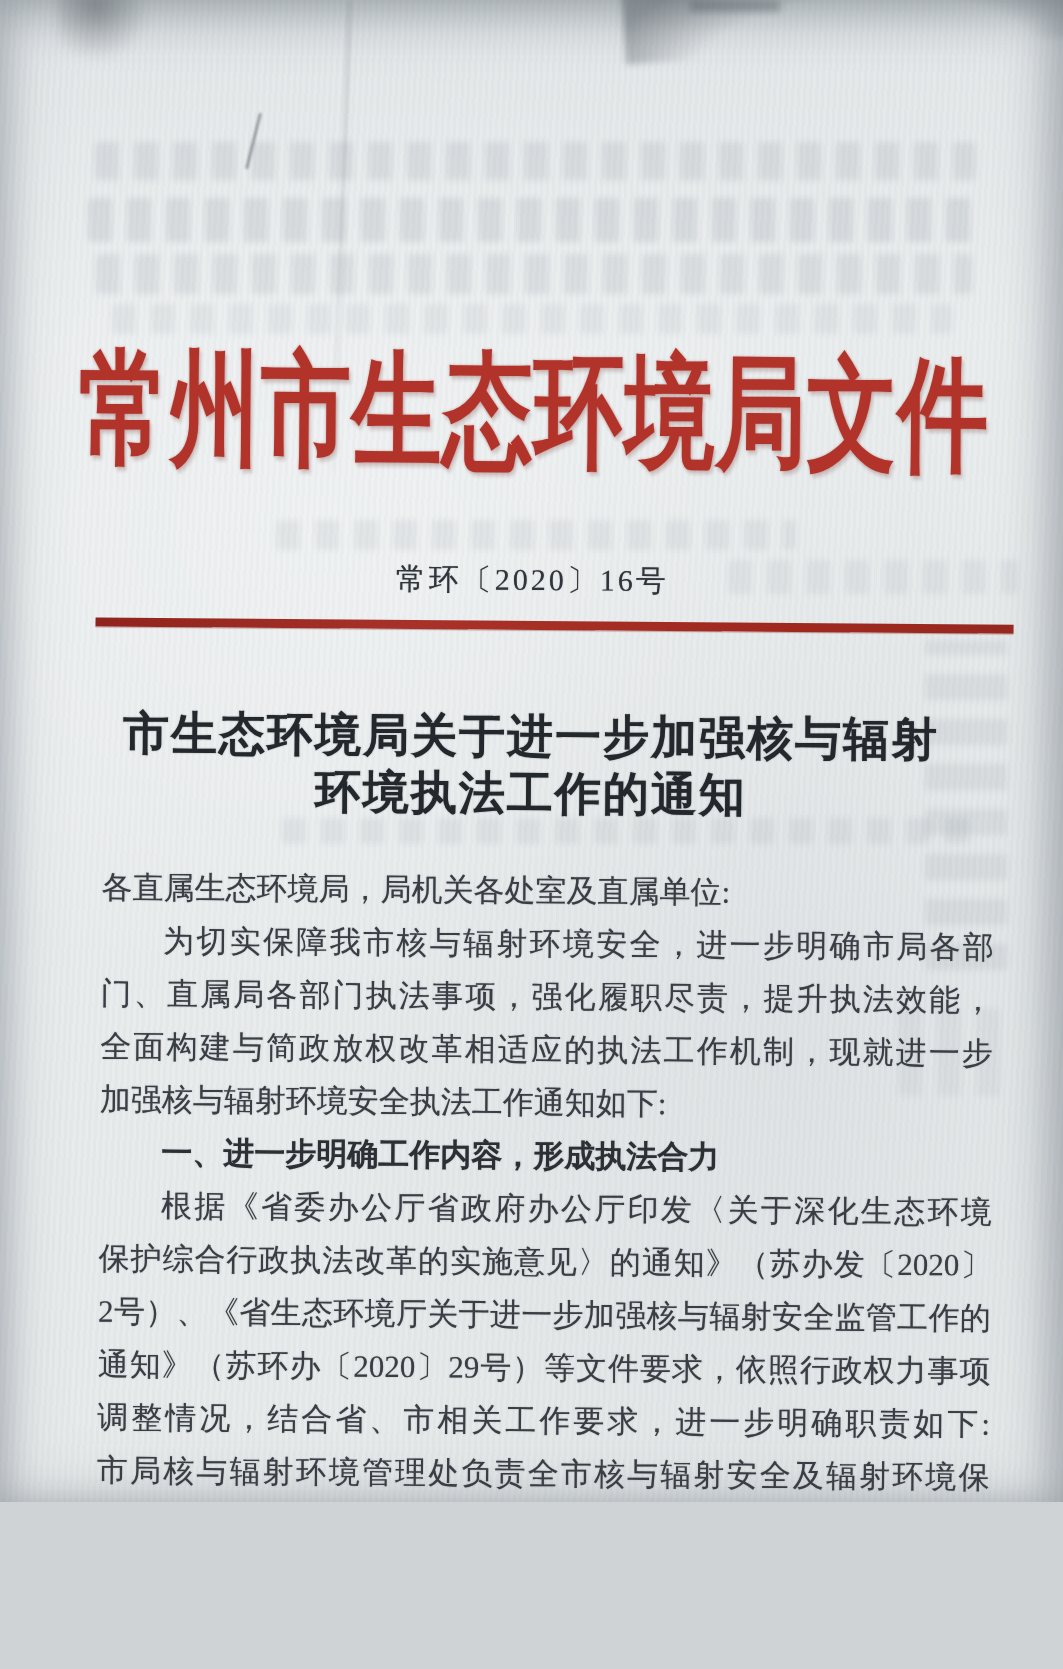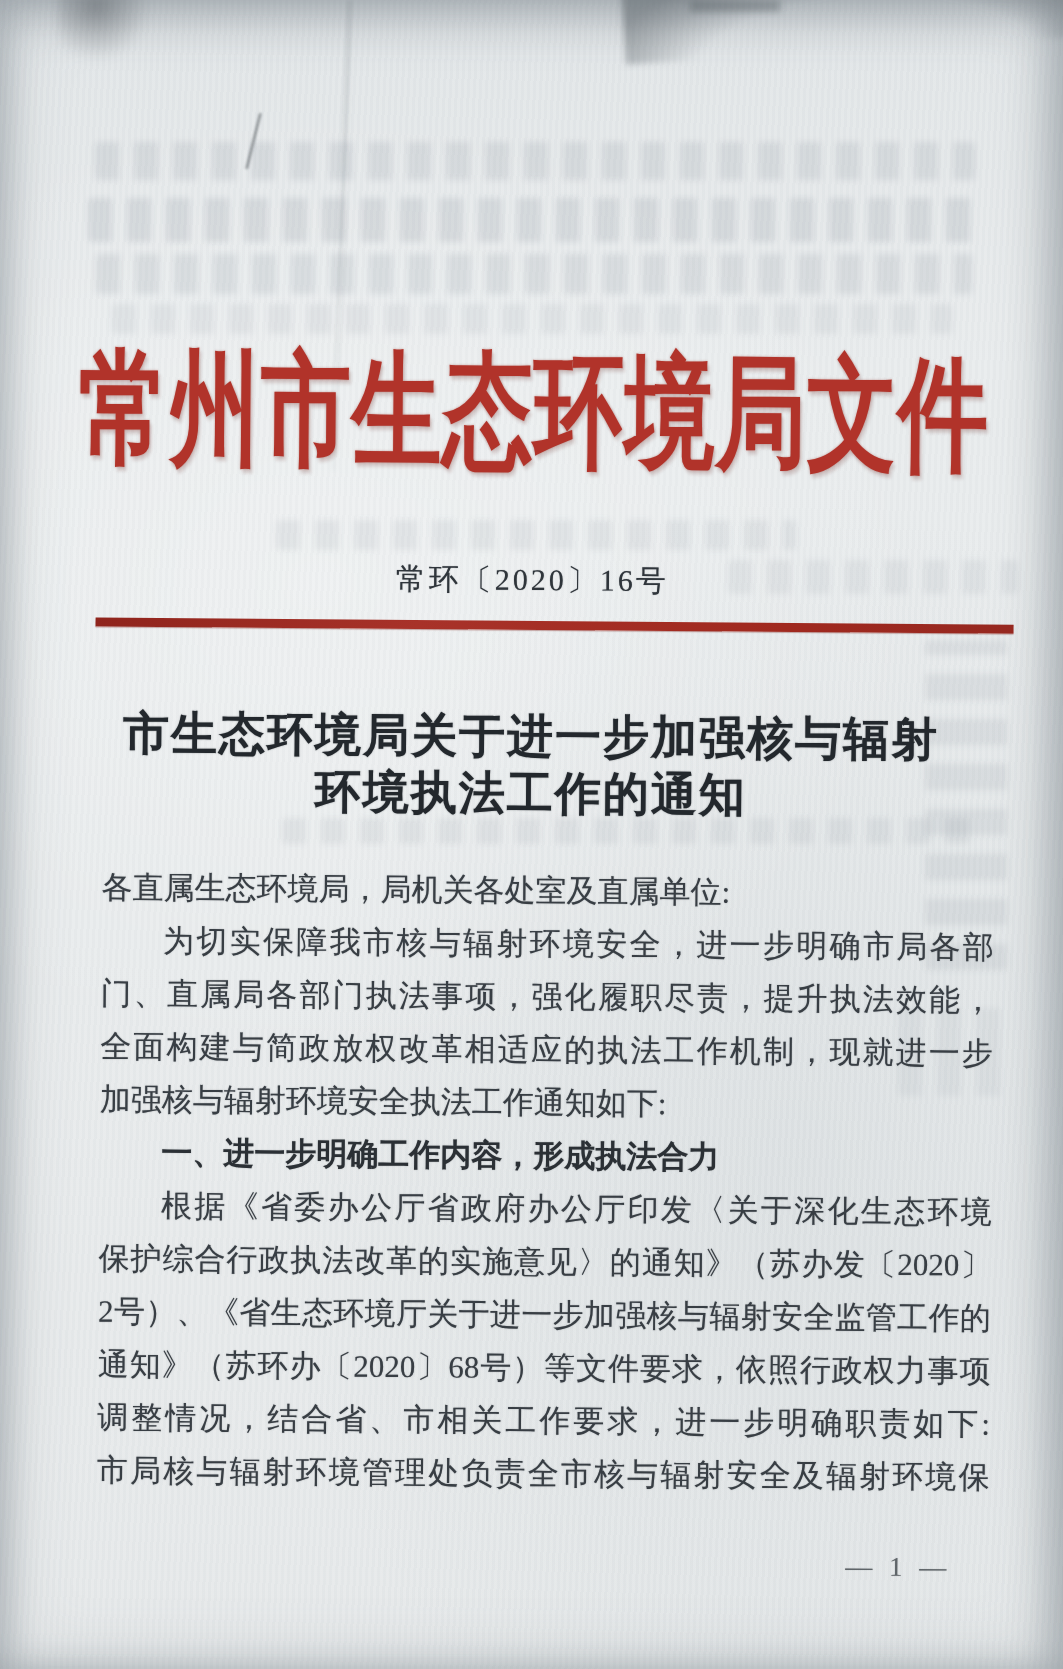--- a/index.html
+++ b/index.html
@@ -1,17 +1,17 @@
 <!DOCTYPE html>
 <html><head>
 <meta charset="utf-8">
 <style>
   html,body{margin:0;padding:0;background:#cfd3d5;}
   .page{
-    position:relative;width:1063px;height:1669px;overflow:hidden;
+    position:relative;width:1063px;height:1502px;overflow:hidden;
     background:
       repeating-linear-gradient(93deg, rgba(255,255,255,.025) 0 3px, rgba(120,130,140,.035) 3px 6px),
       radial-gradient(ellipse 900px 700px at 30% 35%, rgba(255,255,255,.28), transparent 70%),
       radial-gradient(ellipse 700px 900px at 75% 70%, rgba(190,198,202,.25), transparent 75%),
       linear-gradient(180deg,#e2e6e8 0%,#eaedee 22%,#e9eced 55%,#e7eaeb 100%);
     box-shadow: inset 0 0 70px rgba(100,110,118,.22),
                 inset -20px 0 34px rgba(100,110,118,.25),
                 inset 0 26px 38px rgba(100,110,118,.20),
                 inset 14px 0 26px rgba(120,130,138,.16);
     font-family:"Liberation Serif","DejaVu Serif",serif;
@@ -281,21 +281,21 @@
           <span>通</span>
           <span>知</span>
           <span>》</span>
           <span>（</span>
           <span>苏</span>
           <span>环</span>
           <span>办</span>
           <span>〔</span>
           <span>2020</span>
           <span>〕</span>
-          <span>68</span>
+          <span>29</span>
           <span>号</span>
           <span>）</span>
           <span>等</span>
           <span>文</span>
           <span>件</span>
           <span>要</span>
           <span>求</span>
           <span>，</span>
           <span>依</span>
           <span>照</span>

